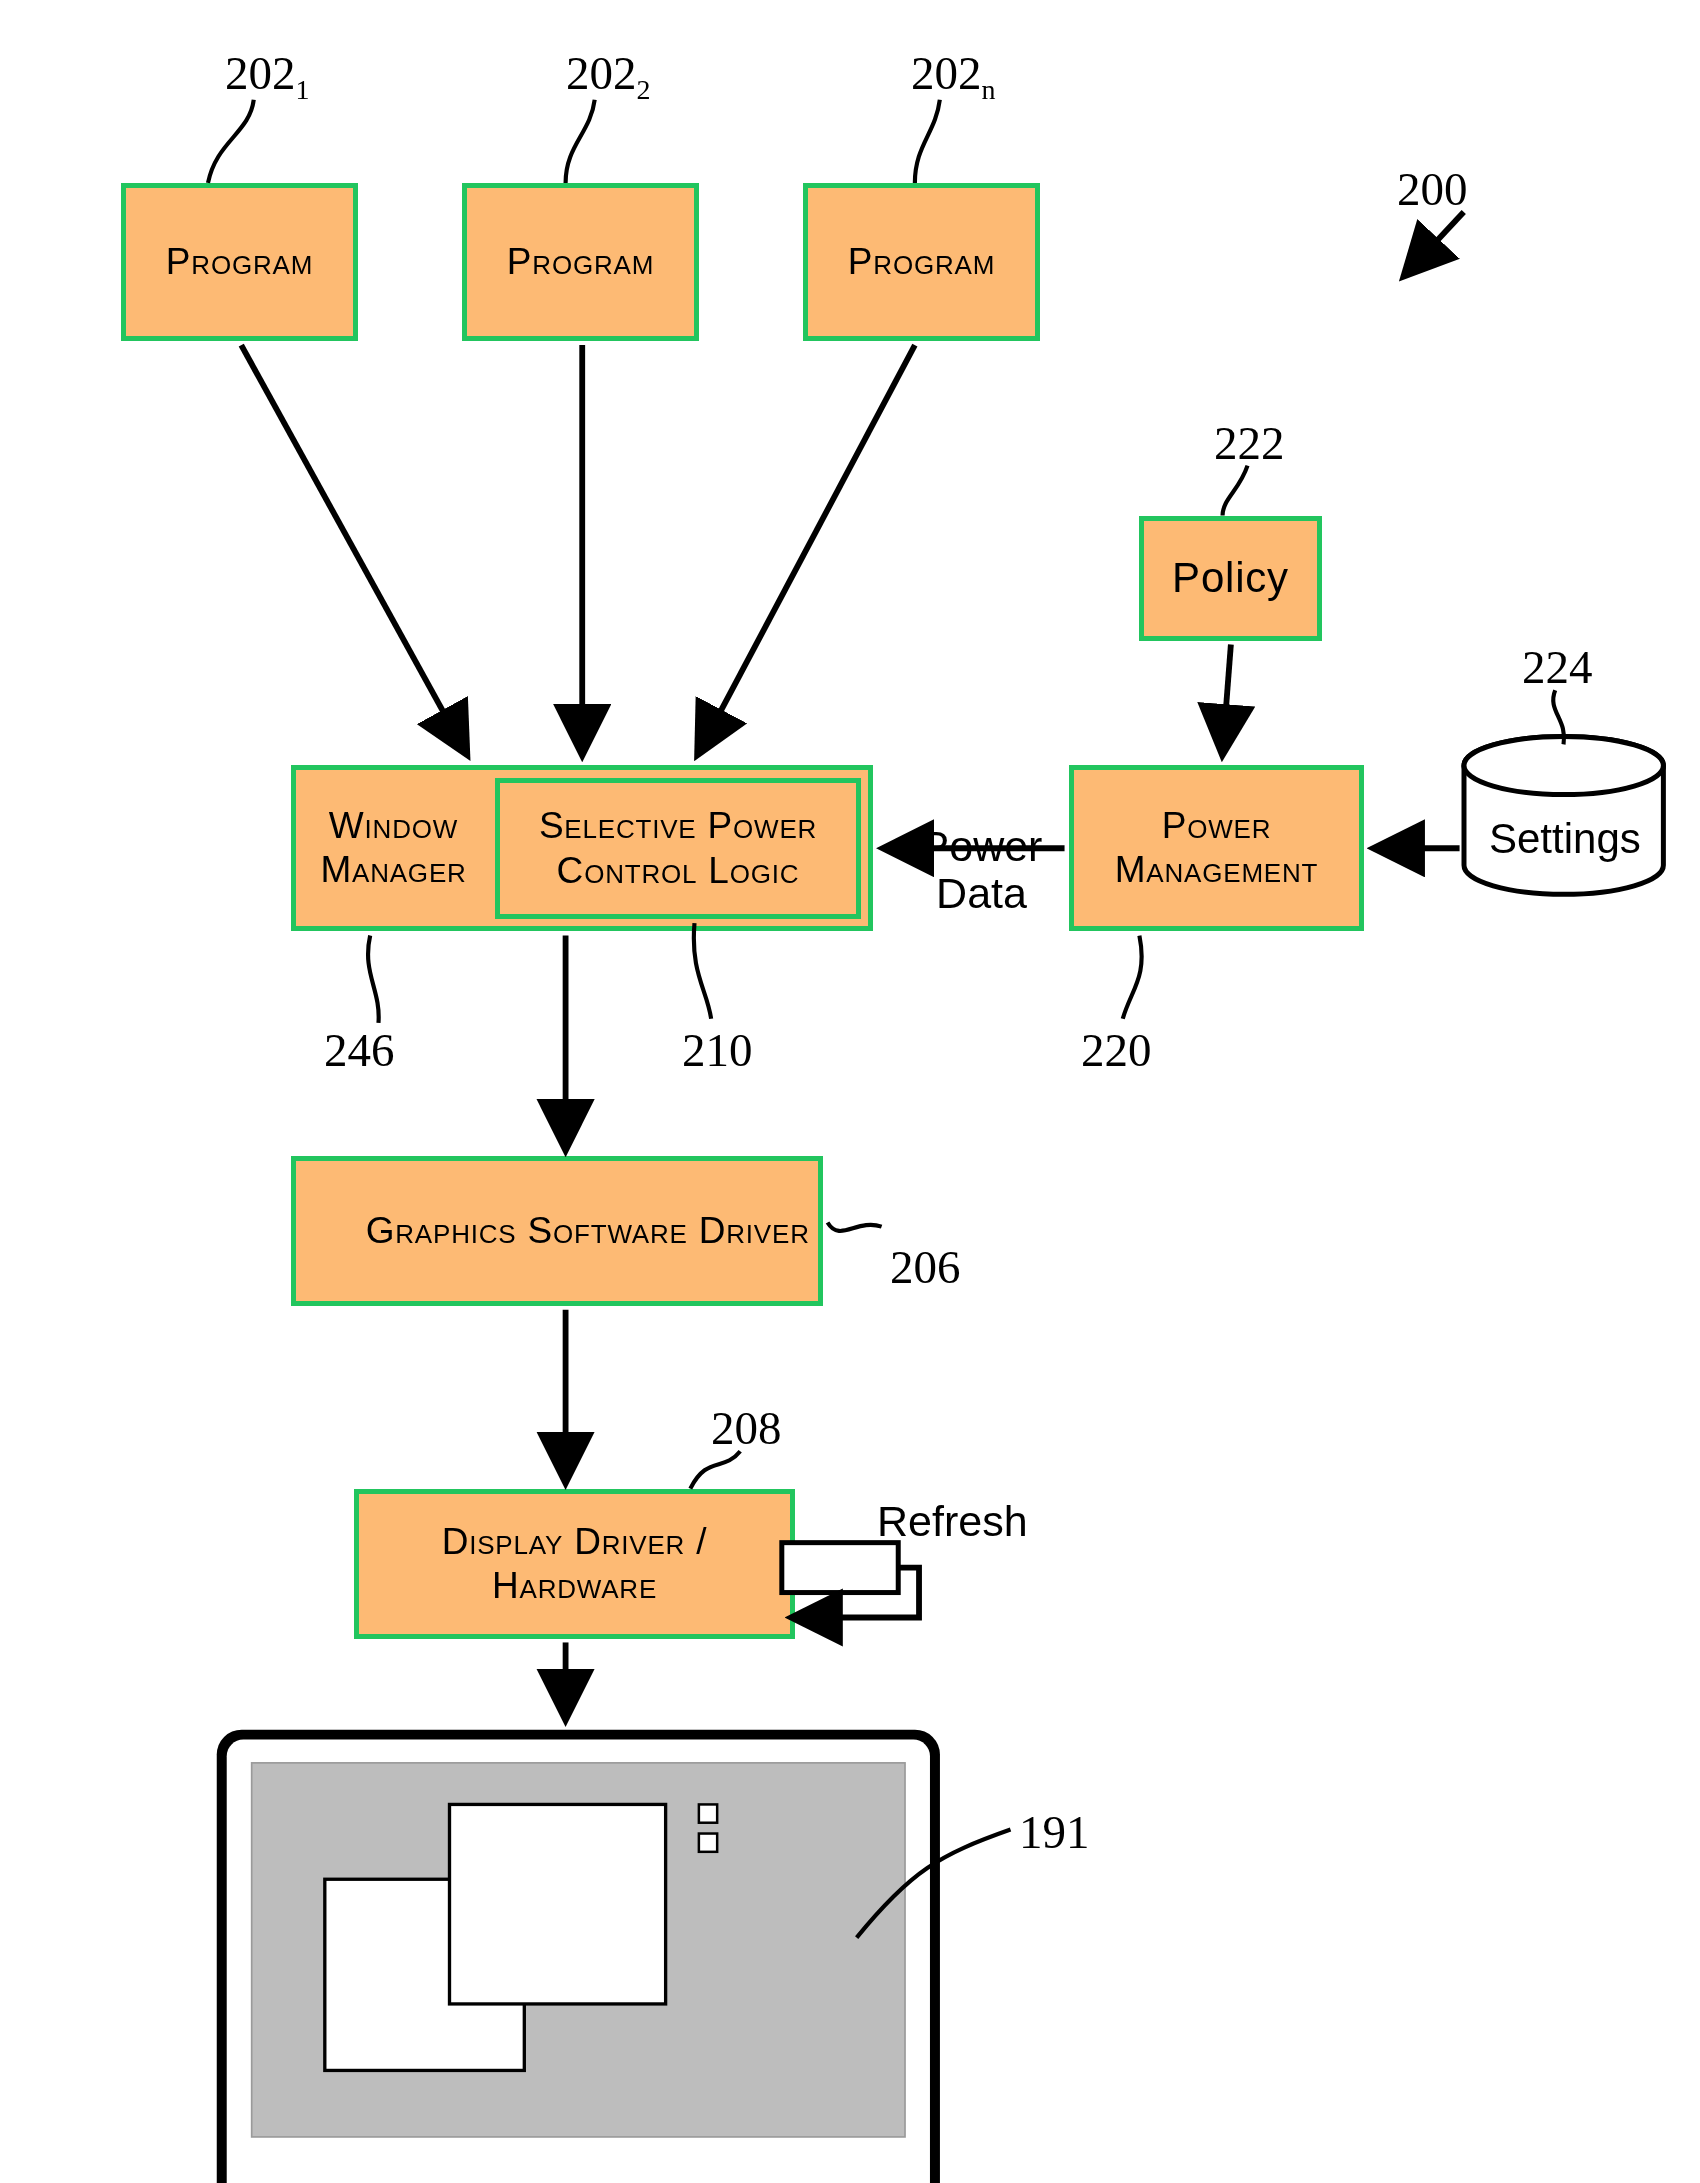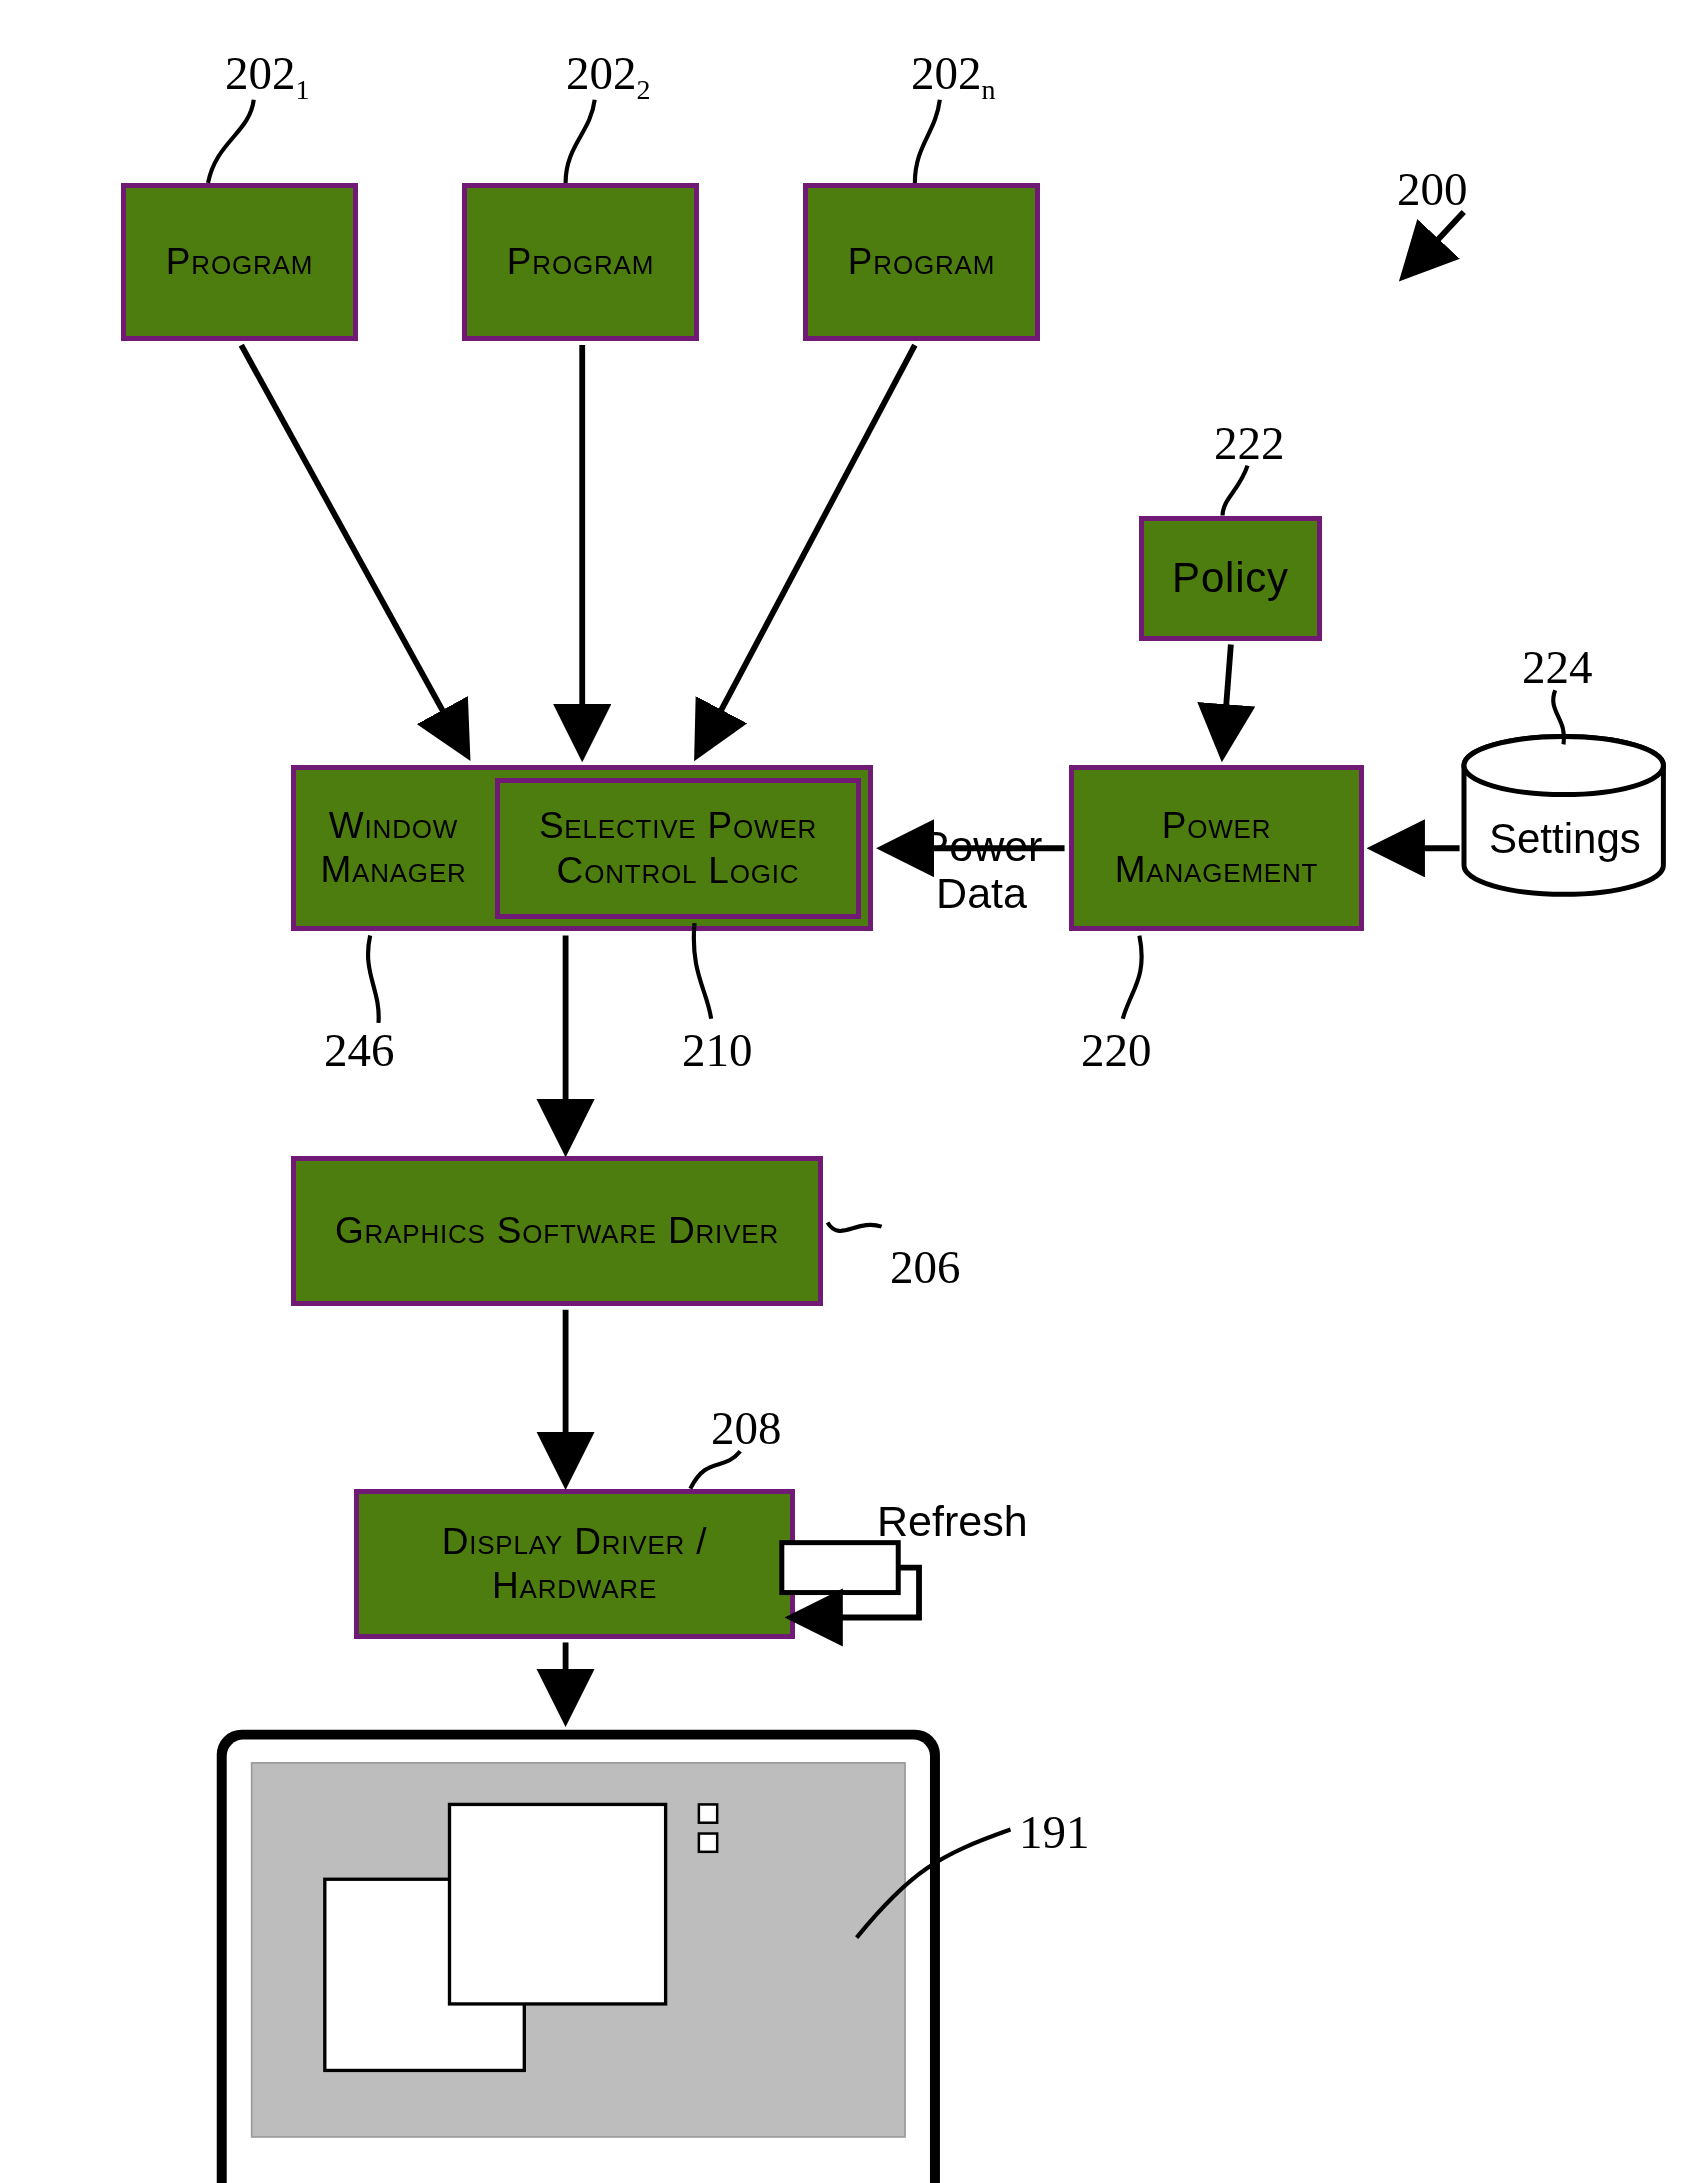--- a/index.html
+++ b/index.html
@@ -8,22 +8,22 @@
     background: #ffffff;
     font-family: Arial, Helvetica, sans-serif;
   }
   .stage {
     position: relative;
     width: 1700px;
     height: 2183px;
   }
   .box {
     position: absolute;
-    border: 5px solid #701a75;
-    background: #4d7c0f;
+    border: 5px solid #22c55e;
+    background: #fdba74;
     display: flex;
     align-items: center;
     justify-content: center;
     text-align: center;
     font-size: 37px;
     letter-spacing: 0.8px;
     font-variant: small-caps;
     line-height: 1.2;
     box-sizing: border-box;
     padding: 3.3px 8.3px;
@@ -87,21 +87,21 @@
   </div>
 
   <div class="box" style="left:495px; top:778px; width:366px; height:141px;">
     <span>Selective Power Control Logic</span>
   </div>
 
   <div class="box" style="left:1069px; top:765px; width:295px; height:166px;">
     <span>Power Management</span>
   </div>
 
-  <div class="box" style="left:291px; top:1156px; width:532px; height:150px;">
+  <div class="box" style="left:291px; top:1156px; width:532px; height:150px;justify-content:flex-end;">
     <span>Graphics Software Driver</span>
   </div>
   <div class="num" style="left:890px; top:1240px;">206</div>
 
   <div class="box" style="left:354px; top:1489px; width:441px; height:150px;">
     <span>Display Driver / Hardware</span>
   </div>
 
   <div class="num" style="left:711px; top:1401px;text-align:center;">208</div>
 

